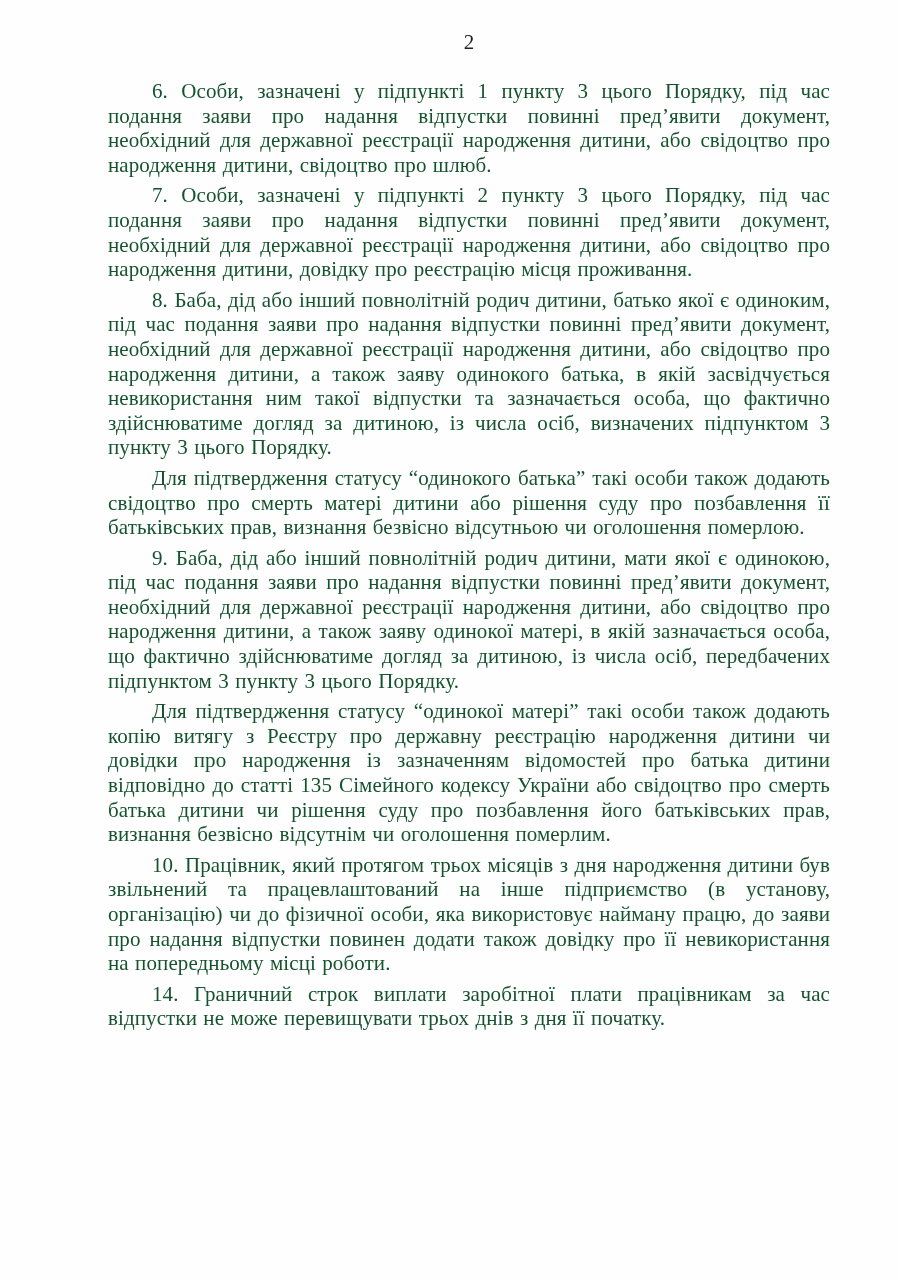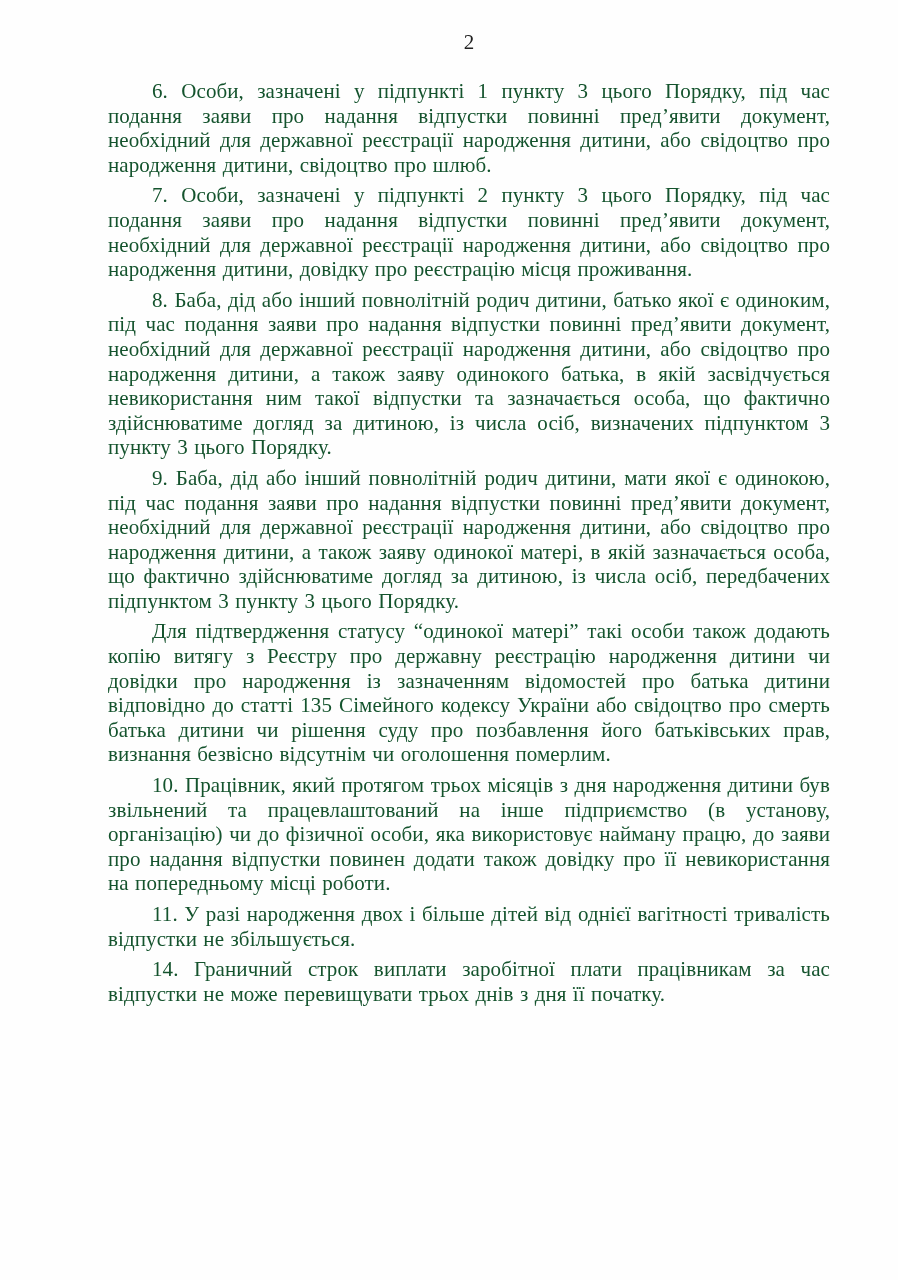--- a/index.html
+++ b/index.html
@@ -47,19 +47,19 @@
 </head>
 <body>
 
 <div class="page">
   <div class="page-number">2</div>
 
   <div class="content">
     <p>6. Особи, зазначені у підпункті 1 пункту 3 цього Порядку, під час подання заяви про надання відпустки повинні пред’явити документ, необхідний для державної реєстрації народження дитини, або свідоцтво про народження дитини, свідоцтво про шлюб.</p>
     <p>7. Особи, зазначені у підпункті 2 пункту 3 цього Порядку, під час подання заяви про надання відпустки повинні пред’явити документ, необхідний для державної реєстрації народження дитини, або свідоцтво про народження дитини, довідку про реєстрацію місця проживання.</p>
     <p>8. Баба, дід або інший повнолітній родич дитини, батько якої є одиноким, під час подання заяви про надання відпустки повинні пред’явити документ, необхідний для державної реєстрації народження дитини, або свідоцтво про народження дитини, а також заяву одинокого батька, в якій засвідчується невикористання ним такої відпустки та зазначається особа, що фактично здійснюватиме догляд за дитиною, із числа осіб, визначених підпунктом 3 пункту 3 цього Порядку.</p>
+    <p>Для підтвердження статусу “одинокого батька” такі особи також додають свідоцтво про смерть матері дитини або рішення суду про позбавлення її батьківських прав, визнання безвісно відсутньою чи оголошення померлою.</p>
     <p>9. Баба, дід або інший повнолітній родич дитини, мати якої є одинокою, під час подання заяви про надання відпустки повинні пред’явити документ, необхідний для державної реєстрації народження дитини, або свідоцтво про народження дитини, а також заяву одинокої матері, в якій зазначається особа, що фактично здійснюватиме догляд за дитиною, із числа осіб, передбачених підпунктом 3 пункту 3 цього Порядку.</p>
     <p>Для підтвердження статусу “одинокої матері” такі особи також додають копію витягу з Реєстру про державну реєстрацію народження дитини чи довідки про народження із зазначенням відомостей про батька дитини відповідно до статті 135 Сімейного кодексу України або свідоцтво про смерть батька дитини чи рішення суду про позбавлення його батьківських прав, визнання безвісно відсутнім чи оголошення померлим.</p>
     <p>10. Працівник, який протягом трьох місяців з дня народження дитини був звільнений та працевлаштований на інше підприємство (в установу, організацію) чи до фізичної особи, яка використовує найману працю, до заяви про надання відпустки повинен додати також довідку про її невикористання на попередньому місці роботи.</p>
-    <p>11. У разі народження двох і більше дітей від однієї вагітності тривалість відпустки не збільшується.</p>
     <p>14. Граничний строк виплати заробітної плати працівникам за час відпустки не може перевищувати трьох днів з дня її початку.</p>
   </div>
 </div>
 
 </body></html>

